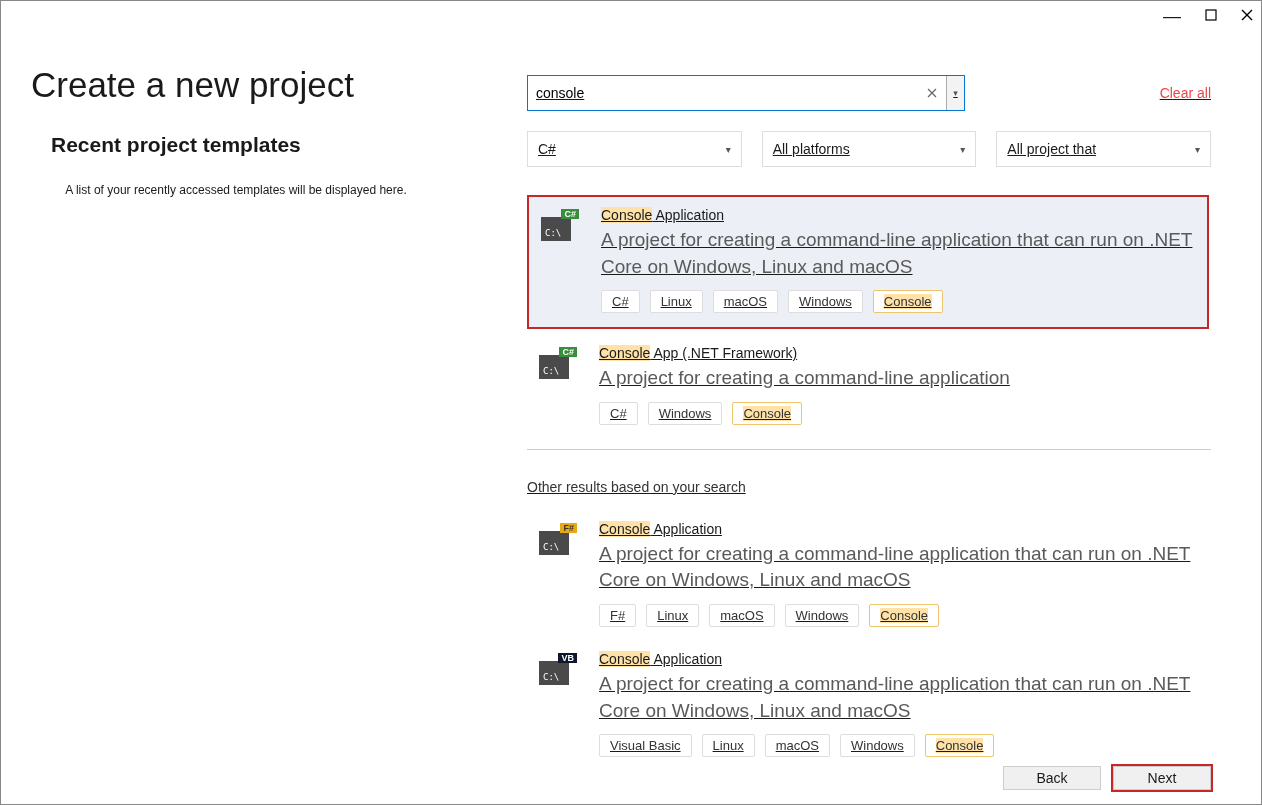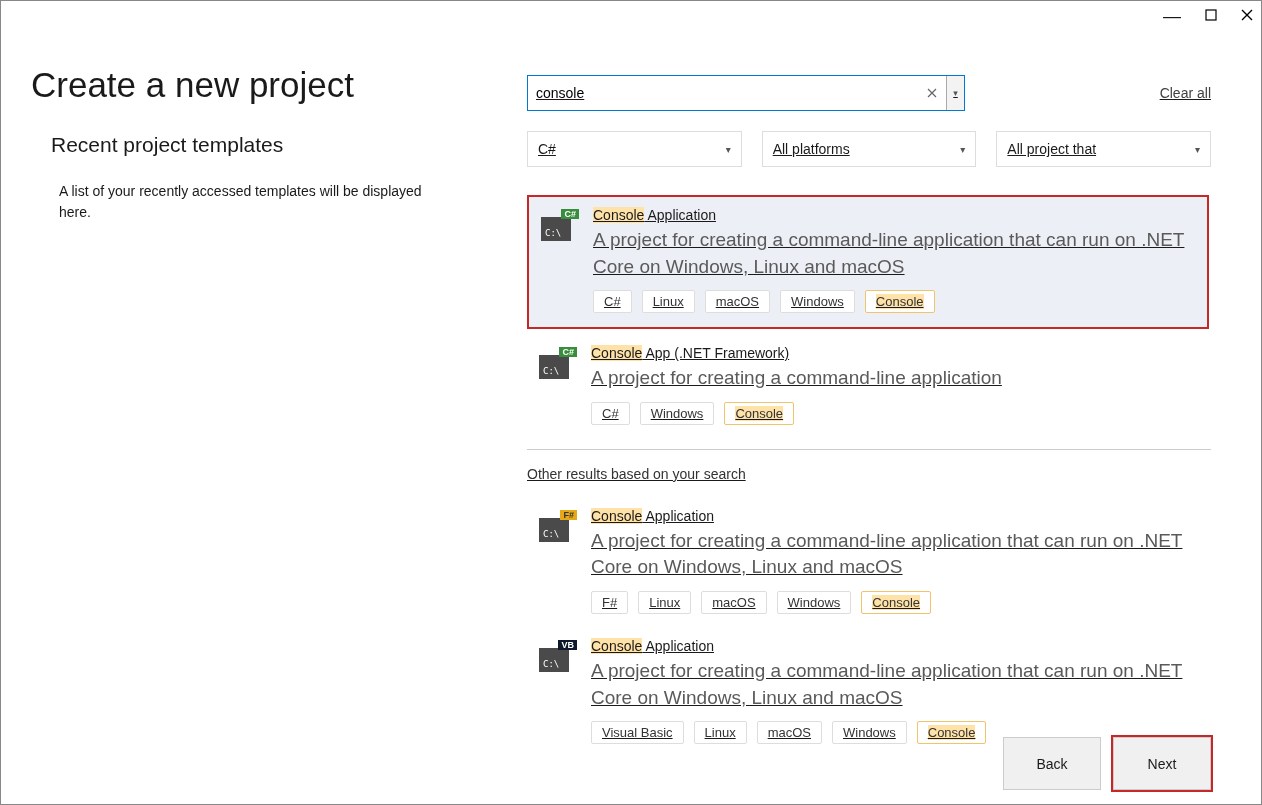--- a/index.html
+++ b/index.html
@@ -33,29 +33,30 @@
   }
   .left-col { width: 420px; flex-shrink: 0; }
   .right-col { flex: 1; min-width: 0; text-decoration: underline; }
   .page-title {
     font-size: 35px;
     font-weight: 400;
     margin: 18px 0 28px -20px;
   }
   .section-title {
     font-size: 21px;
-    font-weight: 400;
+    font-weight: 700;
     margin: 1px 0 24px 0;
   }
   .section-desc {
-    font-size: 14px;
+    font-size: 12px;
     color: #1A1A1A;
-    margin: 8px;
+    margin: 0;
     line-height: 1.5;
     max-width: 370px;
+    text-align: center;
   }
   .search-row {
     display: flex;
     align-items: center;
     margin-top: 28px;
     margin-bottom: 20px;
   }
   .search-wrap {
     display: flex;
     border: 1px solid #0078D4;
@@ -84,21 +85,21 @@
     display: flex;
     align-items: center;
     justify-content: center;
     background: #f3f3f3;
     cursor: pointer;
     font-size: 9px;
     color: #555;
   }
   .clear-all {
     margin-left: auto;
-    color: #404040;
+    color: #ef4444;
     font-size: 14px;
     cursor: pointer;
   }
   .filters-row {
     display: flex;
     gap: 20px;
     margin-bottom: 28px;
   }
   .combo {
     flex: 1;
@@ -153,51 +154,51 @@
     position: absolute;
     right: -2px; top: -2px;
     padding: 0 3px;
     font-size: 9px;
     font-weight: 700;
     color: #fff;
   }
   .badge.cs { background: #388E3C; }
   .badge.fs { background: #E6A817; color:#333; }
   .badge.vb { background: #0f172a; }
-  .tmpl-body { flex: 1; }
+  .tmpl-body { flex: 1; margin-left: 8px; }
   .tmpl-title { font-size: 14px; margin-bottom: 4px; }
   .tmpl-desc { font-size: 19px; color: #5A5A5A; line-height: 1.4; margin-bottom: 10px; }
   .hl { background: #FFE2A8; }
   .tag-row { display: flex; gap: 10px; flex-wrap: wrap; }
   .tag {
     border: 1px solid #ddd;
     background: #fff;
     border-radius: 2px;
     padding: 3px 10px;
     font-size: 13px;
     color: #333;
   }
   .tag.hl { border-color: #F0C36D; }
   .other-header {
     border-top: 1px solid #ccc;
-    padding-top: 16px;
+    padding-top: 29px;
     margin: 10px 0 16px 0;
     font-size: 14px;
     color: #333;
   }
   .footer {
     position: absolute;
     bottom: 14px;
     right: 50px;
     display: flex;
     gap: 12px;
   }
   .btn {
     min-width: 98px;
-    height: 53px;
+    height: 24px;
     display: flex;
     align-items: center;
     justify-content: center;
     background: #F0F0F0;
     border: 1px solid #ccc;
     font-size: 14px;
     cursor: pointer;
   }
   .btn.primary-highlight {
     outline: 2px solid #C62828;

